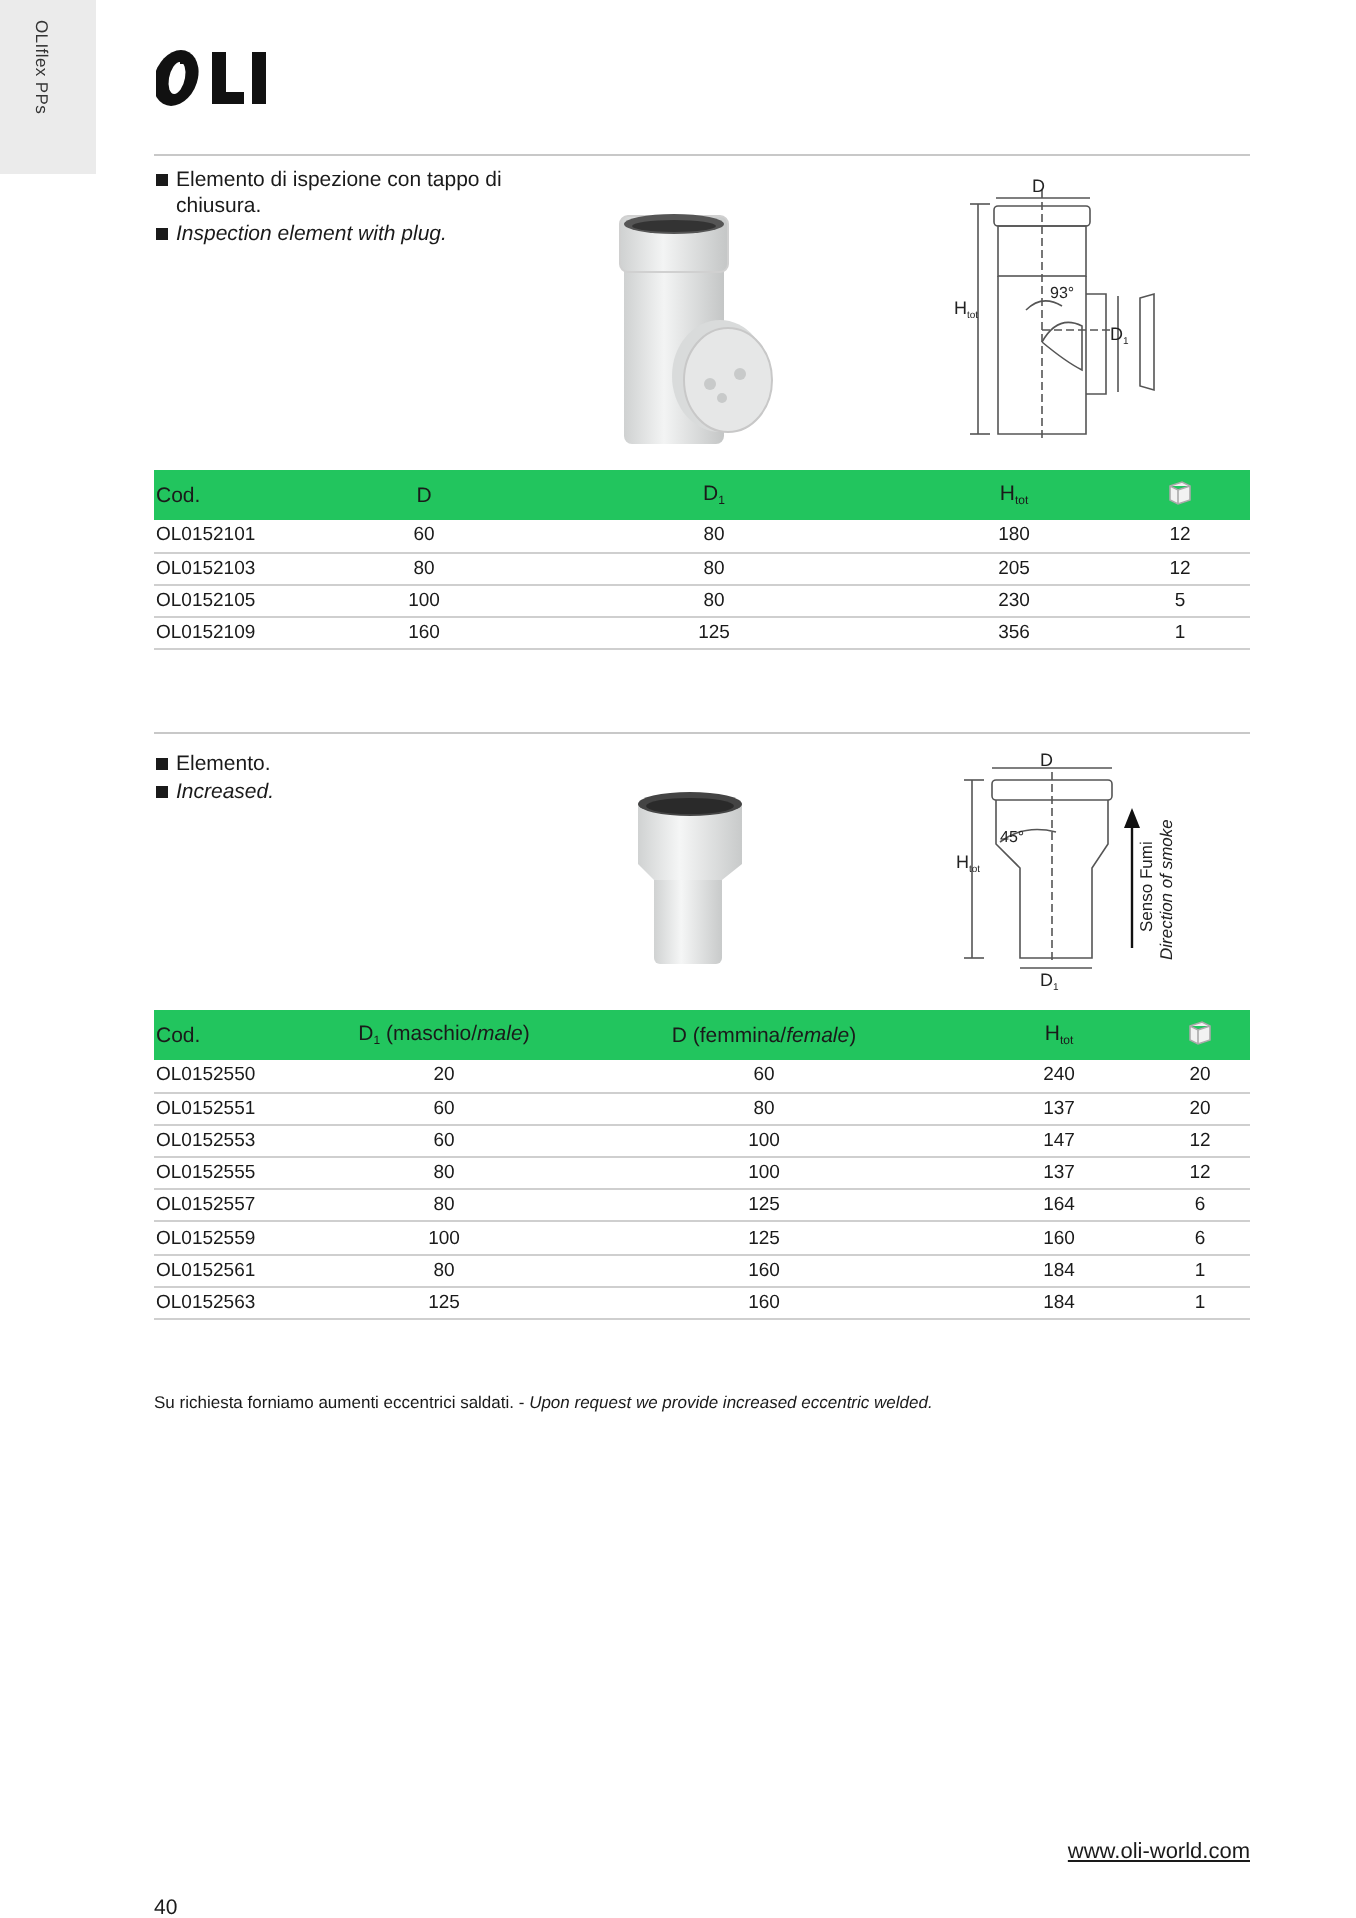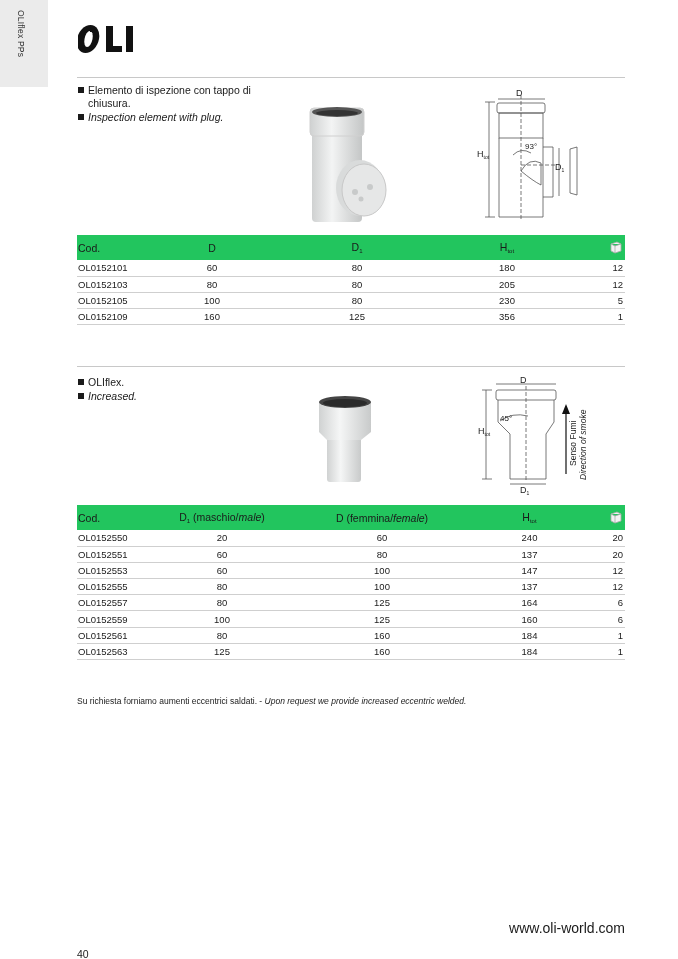--- a/index.html
+++ b/index.html
@@ -17,28 +17,28 @@
   .bullet-line { display: flex; align-items: flex-start; margin-bottom: 1px; }
   .sq { display: inline-block; width: 6px; height: 6px; background: #1a1a1a; margin: 3px 4px 0 0; flex: none; }
   .it { font-style: italic; }
 
   .photo { position: absolute; }
   .drawing { position: absolute; }
 
   table.spec { position: absolute; left: 77px; width: 548px; border-collapse: collapse; font-size: 9.5px; color: #1a1a1a; }
   table.spec th { background: #22c55e; font-weight: normal; font-size: 10.5px; height: 25px; text-align: center; }
   table.spec th.first, table.spec td.first { text-align: left; padding-left: 1px; }
-  table.spec th.last, table.spec td.last { text-align: right; padding-right: 2px; }
+  table.spec th.last, table.spec td.last { text-align: center; padding-right: 2px; }
   table.spec td { height: 16.2px; border-bottom: 1px solid #cfcfcf; text-align: center; }
   sub { font-size: 6px; vertical-align: -2px; }
 
   .note { position: absolute; left: 77px; top: 648px; font-size: 8.5px; color: #1a1a1a; margin-top: 48px; }
 
   .page-num { position: absolute; left: 77px; top: 948px; font-size: 10.5px; color: #1a1a1a; }
-  .site { position: absolute; right: 53px; top: 920px; font-size: 14px; color: #1a1a1a; }
+  .site { position: absolute; right: 53px; top: 920px; font-size: 11px; color: #1a1a1a; text-decoration: underline; }
 </style>
 </head>
 <body>
 
 <div class="side-tab">
   <span class="side-tab-text">OLIflex PPs</span>
 </div>
 
 <svg class="logo" viewBox="0 0 62 34">
   <ellipse cx="13" cy="17" rx="11" ry="14" fill="#111" transform="skewX(-10)"></ellipse>
@@ -155,21 +155,21 @@
         <td class="last">1</td>
       </tr>
     </tbody>
 </table>
 
 <div class="hr" style="top:366px;"></div>
 
 <div class="bullets" style="top:376px;">
   <div class="bullet-line">
       <span class="sq"></span>
-      <span>OLIflex.</span>
+      <span>Elemento.</span>
     </div>
   <div class="bullet-line it">
       <span class="sq"></span>
       <span>Increased.</span>
     </div>
 </div>
 
 <svg class="photo" style="left:315px; top:390px;" width="60" height="95" viewBox="0 0 60 95">
   <defs>
     <linearGradient id="pg2" x1="0" x2="1">

